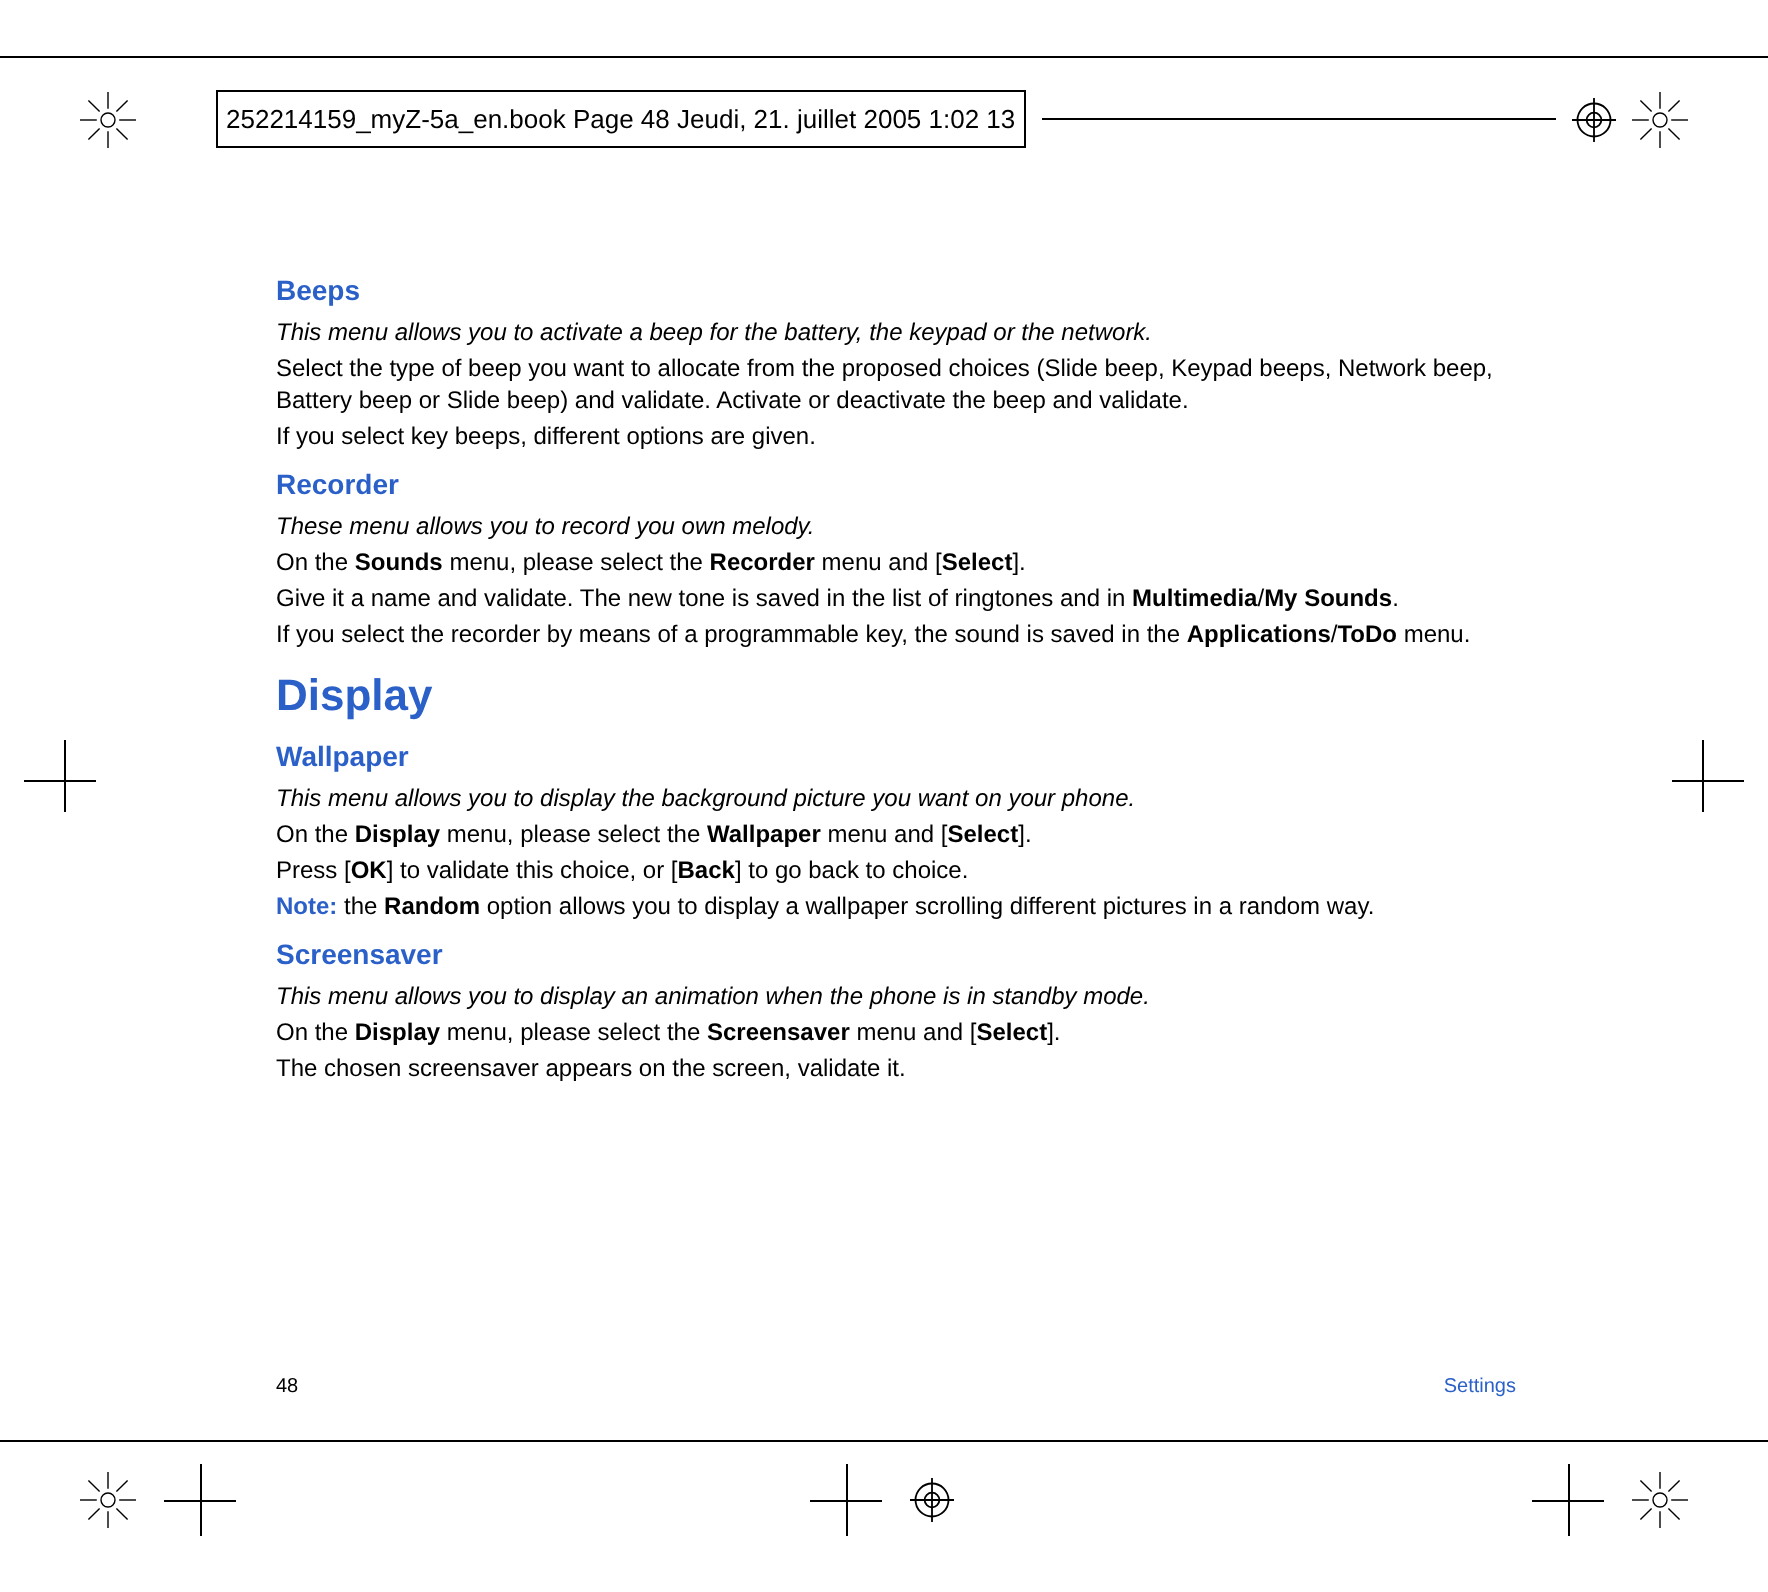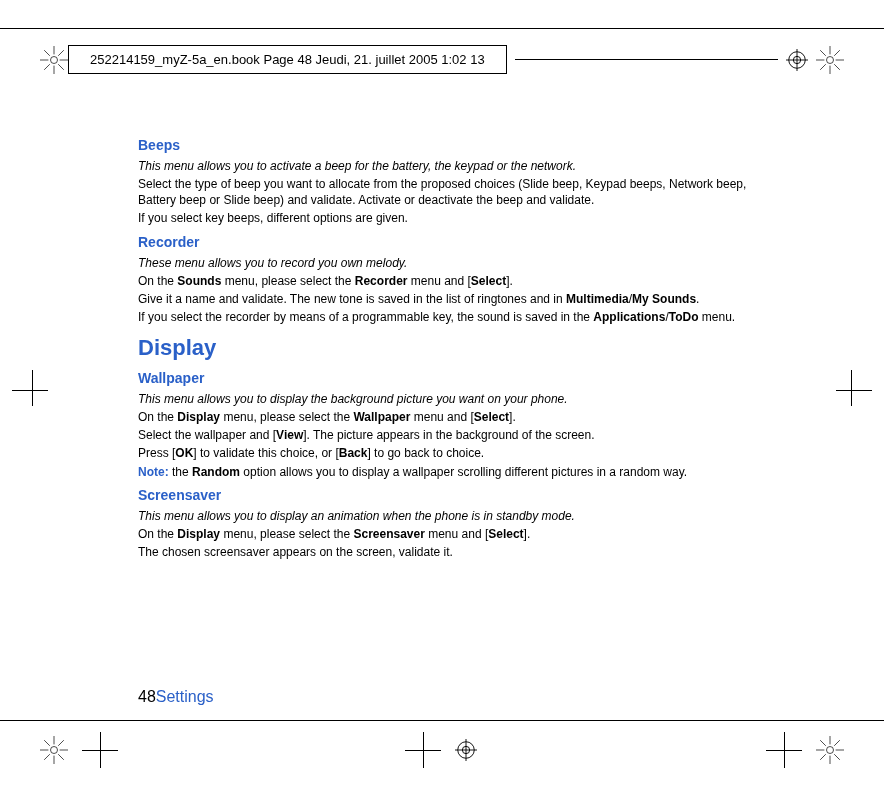--- a/index.html
+++ b/index.html
@@ -29,22 +29,23 @@
   .top-header-row {
     position: absolute;
     top: 45px;
     left: 40px;
     right: 40px;
     display: flex;
     align-items: center;
   }
   .top-header-box {
     border: 1px solid #000;
-    padding: 6px 21px;
+    padding: 6px 4px;
     font-size: 13px;
+    margin-left: 40px;
     margin-right: 8px;
     flex: 0 0 auto;
   }
   .top-line-seg {
     flex: 1 1 auto;
     border-top: 1px solid #000;
     height: 0;
   }
   .hrule {
     position: absolute;
@@ -75,21 +76,22 @@
   }
   .italic { font-style: italic; }
   .b { font-weight: bold; }
   .note-label { color: #2a60c8; font-weight: bold; text-align: right; }
   .footer {
     position: absolute;
     left: 138px;
     width: 620px;
     top: 688px;
     display: flex;
-    font-size: 16px;
+    justify-content: space-between;
+    font-size: 10px;
   }
   .footer .right { color: #2a60c8; }
   .corner-group {
     position:absolute;
     display:flex;
     align-items:center;
     gap:14px;
   }
 </style>
 </head>
@@ -224,21 +226,20 @@
   <p class="italic">These menu allows you to record you own melody.</p>
   <p><span>On the </span><span class="b">Sounds</span><span> menu, please select the </span><span class="b">Recorder</span><span> menu and [</span><span class="b">Select</span><span>].</span></p>
   <p><span>Give it a name and validate. The new tone is saved in the list of ringtones and in </span><span class="b">Multimedia</span><span>/</span><span class="b">My Sounds</span><span>.</span></p>
   <p><span>If you select the recorder by means of a programmable key, the sound is saved in the </span><span class="b">Applications</span><span>/</span><span class="b">ToDo</span><span> menu.</span></p>
 
   <div class="h2">Display</div>
 
   <div class="h3">Wallpaper</div>
   <p class="italic">This menu allows you to display the background picture you want on your phone.</p>
   <p><span>On the </span><span class="b">Display</span><span> menu, please select the </span><span class="b">Wallpaper</span><span> menu and [</span><span class="b">Select</span><span>].</span></p>
-  <p><span>Select the wallpaper and [</span><span class="b">View</span><span>]. The picture appears in the background of the screen.</span></p>
   <p><span>Press [</span><span class="b">OK</span><span>] to validate this choice, or [</span><span class="b">Back</span><span>] to go back to choice.</span></p>
   <p><span class="note-label">Note:</span><span> the </span><span class="b">Random</span><span> option allows you to display a wallpaper scrolling different pictures in a random way.</span></p>
 
   <div class="h3">Screensaver</div>
   <p class="italic">This menu allows you to display an animation when the phone is in standby mode.</p>
   <p><span>On the </span><span class="b">Display</span><span> menu, please select the </span><span class="b">Screensaver</span><span> menu and [</span><span class="b">Select</span><span>].</span></p>
   <p>The chosen screensaver appears on the screen, validate it.</p>
 
 </div>
 

